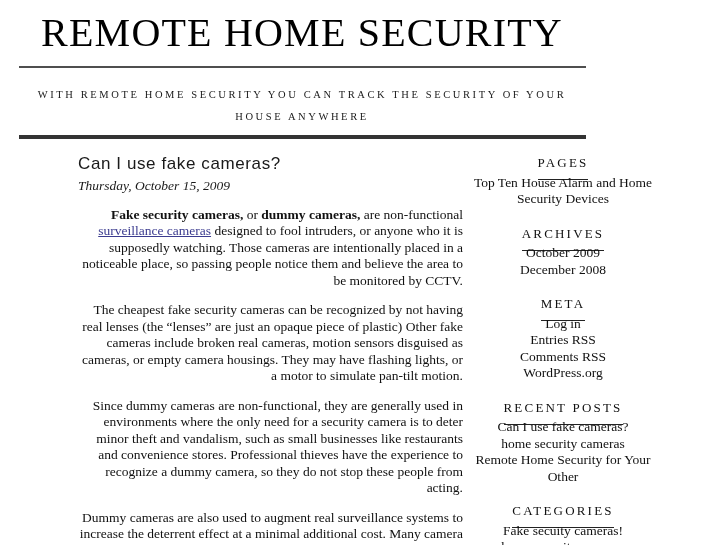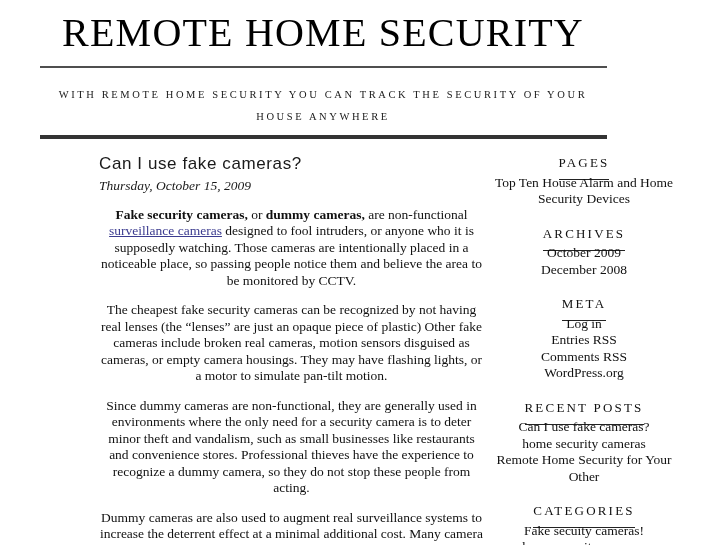--- a/index.html
+++ b/index.html
@@ -14,21 +14,20 @@
     font-family: "Liberation Serif", serif;
     color: #111111;
     -webkit-font-smoothing: antialiased;
   }
 
   #page {
     position: relative;
     width: 604px;
     height: 545px;
     box-sizing: border-box;
-    margin-left: 21px;
   }
 
   
   .masthead {
     padding-top: 8px;
   }
   .site-title {
     text-align: center;
     font-family: "Liberation Serif", serif;
     font-size: 40px;
@@ -103,21 +102,21 @@
     color: #1a1a1a;
     margin: 0 0 12px 0;
     line-height: 1.3;
   }
   .post-body p {
     font-family: "Liberation Serif", serif;
     font-size: 13.5px;
     line-height: 16.5px;
     color: #111111;
     margin: 0 0 13px 0;
-    text-align: center;
+    text-align: right;
   }
   .post-body b {
     font-weight: 700;
   }
   .post-body a {
     color: #3b3b8f;
     text-decoration: underline;
   }
 
   

